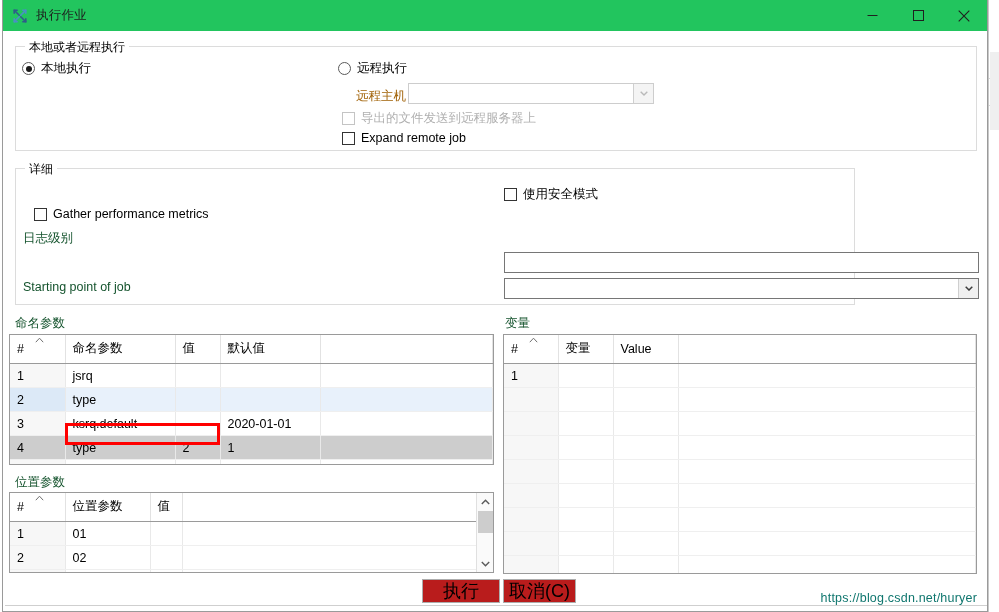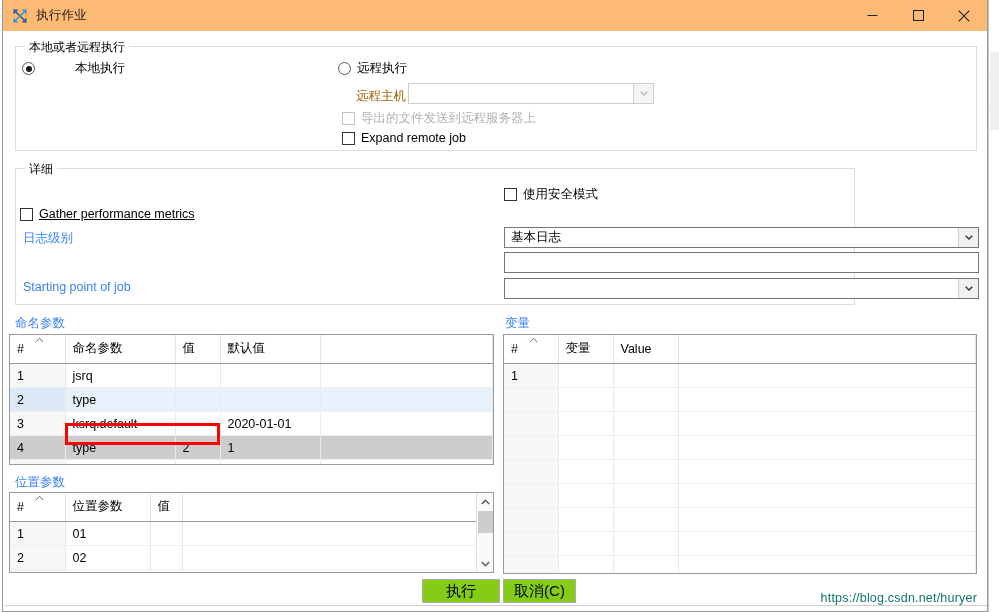--- a/index.html
+++ b/index.html
@@ -17,32 +17,32 @@
   #bg-right-strip .bgrow{border-bottom:1px solid #d8d8d8;height:26px;}
   #bg-right-strip .bgfill{position:absolute;left:1px;top:52px;width:9px;height:78px;background:#efefef;}
 
   
   #dialog{
     position:absolute;left:2px;top:0;width:986px;height:612px;
     background:#ffffff;border:1px solid #9a9a9a;border-top:none;
     box-sizing:border-box;
   }
   
-  #titlebar{height:31px;background:#fdba74;display:flex;align-items:center;position:relative;}
+  #titlebar{height:31px;background:#22c55e;display:flex;align-items:center;position:relative;}
   #app-icon{width:18px;height:18px;margin-left:8px;margin-right:7px;flex:none;}
   #title-text{font-size:12.5px;color:#1d1d1d;letter-spacing:.2px;}
   .winbtn{width:46px;height:31px;display:flex;align-items:center;justify-content:center;}
   #winbtns{position:absolute;right:0;top:0;display:flex;}
   .winbtn svg{display:block;}
 
   
   .group{position:absolute;border:1px solid #dcdcdc;box-sizing:border-box;}
   .group-title{position:absolute;top:-8px;left:9px;background:#ffffff;padding:0 4px;font-size:12px;color:#000;}
 
-  .lbl{position:absolute;font-size:12.5px;color:#3b82f6;white-space:nowrap;}
+  .lbl{position:absolute;font-size:12.5px;color:#14532d;white-space:nowrap;}
   .lbl.dim{color:#a16207;text-align:right;}
 
   
   .radio{position:absolute;display:flex;align-items:center;}
   .radio .dot{width:13px;height:13px;border:1px solid #5a5a5a;border-radius:50%;box-sizing:border-box;background:#fff;position:relative;flex:none;}
   .radio.on .dot:after{content:"";position:absolute;left:2.5px;top:2.5px;width:6px;height:6px;border-radius:50%;background:#1a1a1a;}
   .radio span.t{margin-left:6px;font-size:12.5px;white-space:nowrap;}
 
   
   .cb{position:absolute;display:flex;align-items:center;}
@@ -81,22 +81,22 @@
 
   
   #redbox{position:absolute;border:3px solid #ff0000;box-sizing:border-box;pointer-events:none;}
 
   
   .vscroll{position:absolute;width:17px;background:#fafafa;border-left:1px solid #e0e0e0;box-sizing:border-box;}
   .vscroll .sbtn{height:17px;display:flex;align-items:center;justify-content:center;}
   .vscroll .thumb{position:absolute;left:1px;width:15px;background:#cdcdcd;}
 
   
-  .btn{position:absolute;box-sizing:border-box;background:#84cc16;border:1px solid #adadad;
-       display:flex;align-items:center;justify-content:center;font-size:15px;color:#000;}
+  .btn{position:absolute;box-sizing:border-box;background:#b91c1c;border:1px solid #adadad;
+       display:flex;align-items:center;justify-content:center;font-size:18px;color:#000;}
   #footer-sep{position:absolute;left:2px;top:605px;width:982px;height:1px;background:#cfcfcf;}
 
   #watermark{position:absolute;right:10px;bottom:6px;font-size:12.5px;color:#0f766e;white-space:nowrap;letter-spacing:.2px;}
 </style>
 </head>
 <body>
 
 <div id="bg-left-strip"></div>
 <div id="bg-right-strip">
   <div class="bgfill"></div>
@@ -139,21 +139,21 @@
         <svg width="12" height="12" viewBox="0 0 12 12">
             <path d="M0.7 0.7 L11.3 11.3 M11.3 0.7 L0.7 11.3" stroke="#202020" stroke-width="1.1"></path>
           </svg>
       </div>
     </div>
   </div>
 
   <div class="group" style="left:12px;top:46px;width:962px;height:105px;">
     <span class="group-title">本地或者远程执行</span>
 
-    <div class="radio on" style="left:6px;top:13px;gap:34px;">
+    <div class="radio on" style="left:6px;top:13px;">
       <span class="dot"></span>
       <span class="t">本地执行</span>
     </div>
 
     <div class="radio" style="left:322px;top:13px;">
       <span class="dot"></span>
       <span class="t">远程执行</span>
     </div>
 
     <span class="lbl dim" style="left:340px;top:41px;">远程主机</span>
@@ -173,41 +173,33 @@
 
     <div class="cb" style="left:326px;top:84px;">
       <span class="box"></span>
       <span class="t">Expand remote job</span>
     </div>
   </div>
 
   <div class="group" style="left:12px;top:168px;width:840px;height:137px;">
     <span class="group-title">详细</span>
 
-    <div class="cb" style="left:4px;top:38px;text-decoration:underline;">
+    <div class="cb" style="left:18px;top:38px;">
       <span class="box"></span>
       <span class="t">Gather performance metrics</span>
     </div>
 
     <span class="lbl" style="left:7px;top:61px;">日志级别</span>
     <span class="lbl" style="left:7px;top:111px;">Starting point of job</span>
 
     <div class="cb" style="left:488px;top:17px;">
       <span class="box"></span>
       <span class="t">使用安全模式</span>
     </div>
 
-    <div class="field" style="left:488px;top:58px;width:475px;height:21px;">
-      <span class="val">基本日志</span>
-      <span class="arrow-btn">
-        <svg class="chev" viewBox="0 0 8 5">
-            <path d="M0.7 0.7 L4 4 L7.3 0.7" fill="none" stroke="#3c3c3c" stroke-width="1.5"></path>
-          </svg>
-      </span>
-    </div>
 
     <div class="field" style="left:488px;top:83px;width:475px;height:21px;">
       <span class="val"></span>
     </div>
 
     <div class="field" style="left:488px;top:109px;width:475px;height:21px;">
       <span class="val"></span>
       <span class="arrow-btn">
         <svg class="chev" viewBox="0 0 8 5">
             <path d="M0.7 0.7 L4 4 L7.3 0.7" fill="none" stroke="#3c3c3c" stroke-width="1.5"></path>

